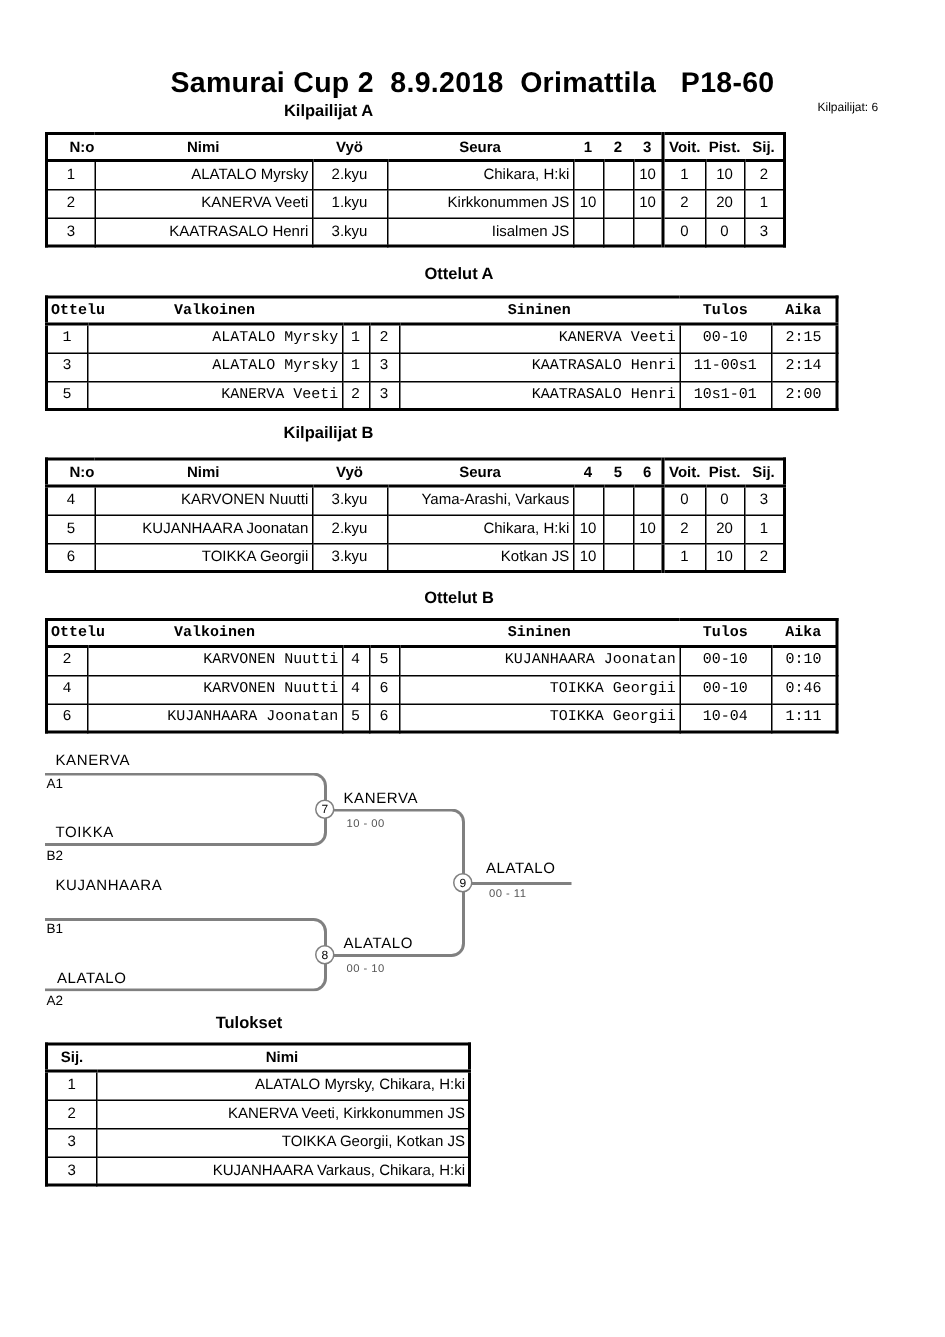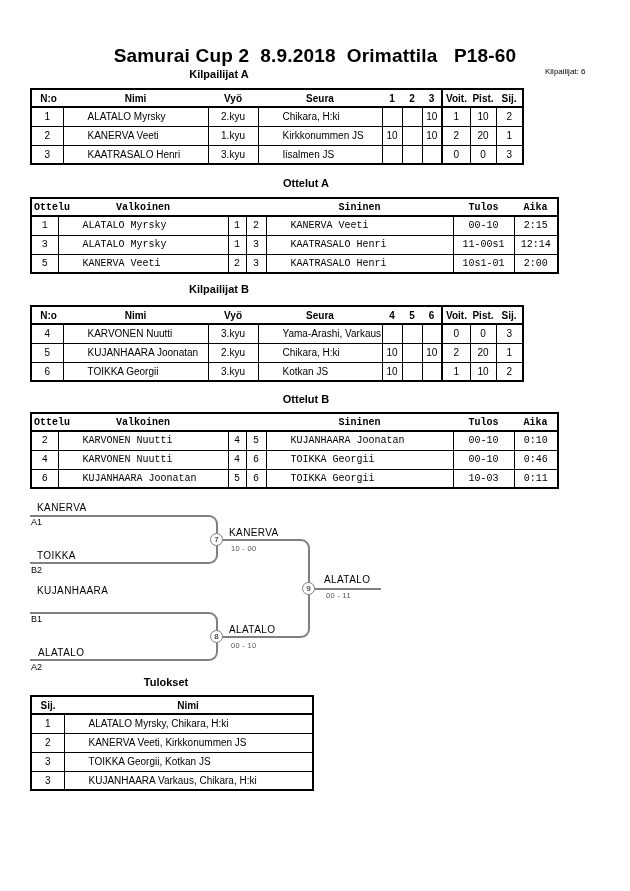--- a/index.html
+++ b/index.html
@@ -31,22 +31,22 @@
   .mt   { width:527px;font-family:Liberation Mono, monospace; }
   .res  { width:282px; }
   .tbl th {
     font-weight:bold; border:none; border-bottom:2px solid #000;
     height:18px; padding:0; text-align:center; white-space:nowrap; overflow:visible;
   }
   .tbl td {
     border:1px solid #000; height:19px; padding:0 2px;
     text-align:center; white-space:nowrap; overflow:hidden;
   }
-  .tbl td.al { text-align:left; padding-left:24px;margin-top:36px; }
-  .tbl th.hl { text-align:center; padding-left:2px; }
+  .tbl td.al { text-align:right; padding-left:1px;margin-top:36px; }
+  .tbl th.hl { text-align:right; padding-left:2px; }
   .tl { border-left:2px solid #000 !important;margin-top:37px; }
   
   .bk {
     position:absolute; border:2px solid #808080; border-left:none;
     border-radius:0 9px 9px 0;
   }
   .bk-line { position:absolute; height:2px; background:#808080; }
   .node {
     position:absolute; width:13px; height:13px;
     border:1px solid #808080; border-radius:50%;
@@ -164,21 +164,21 @@
         <td>00-10</td>
         <td>2:15</td>
       </tr>
       <tr>
         <td>3</td>
         <td class="al">ALATALO Myrsky</td>
         <td>1</td>
         <td>3</td>
         <td class="al">KAATRASALO Henri</td>
         <td>11-00s1</td>
-        <td>12:14</td>
+        <td>2:14</td>
       </tr>
       <tr>
         <td>5</td>
         <td class="al">KANERVA Veeti</td>
         <td>2</td>
         <td>3</td>
         <td class="al">KAATRASALO Henri</td>
         <td>10s1-01</td>
         <td>2:00</td>
       </tr>
@@ -293,22 +293,22 @@
         <td class="al">TOIKKA Georgii</td>
         <td>00-10</td>
         <td>0:46</td>
       </tr>
       <tr>
         <td>6</td>
         <td class="al">KUJANHAARA Joonatan</td>
         <td>5</td>
         <td>6</td>
         <td class="al">TOIKKA Georgii</td>
-        <td>10-03</td>
-        <td>0:11</td>
+        <td>10-04</td>
+        <td>1:11</td>
       </tr>
     </tbody>
   </table>
 
   <div>
     <div class="bk-name" style="left:37px;top:502px">KANERVA</div>
     <div class="bk-seed" style="left:31px;top:517px">A1</div>
     <div class="bk-name" style="left:37px;top:550px">TOIKKA</div>
     <div class="bk-seed" style="left:31px;top:565px">B2</div>
     <div class="bk" style="left:30px;top:515px;width:188px;height:49px"></div>

